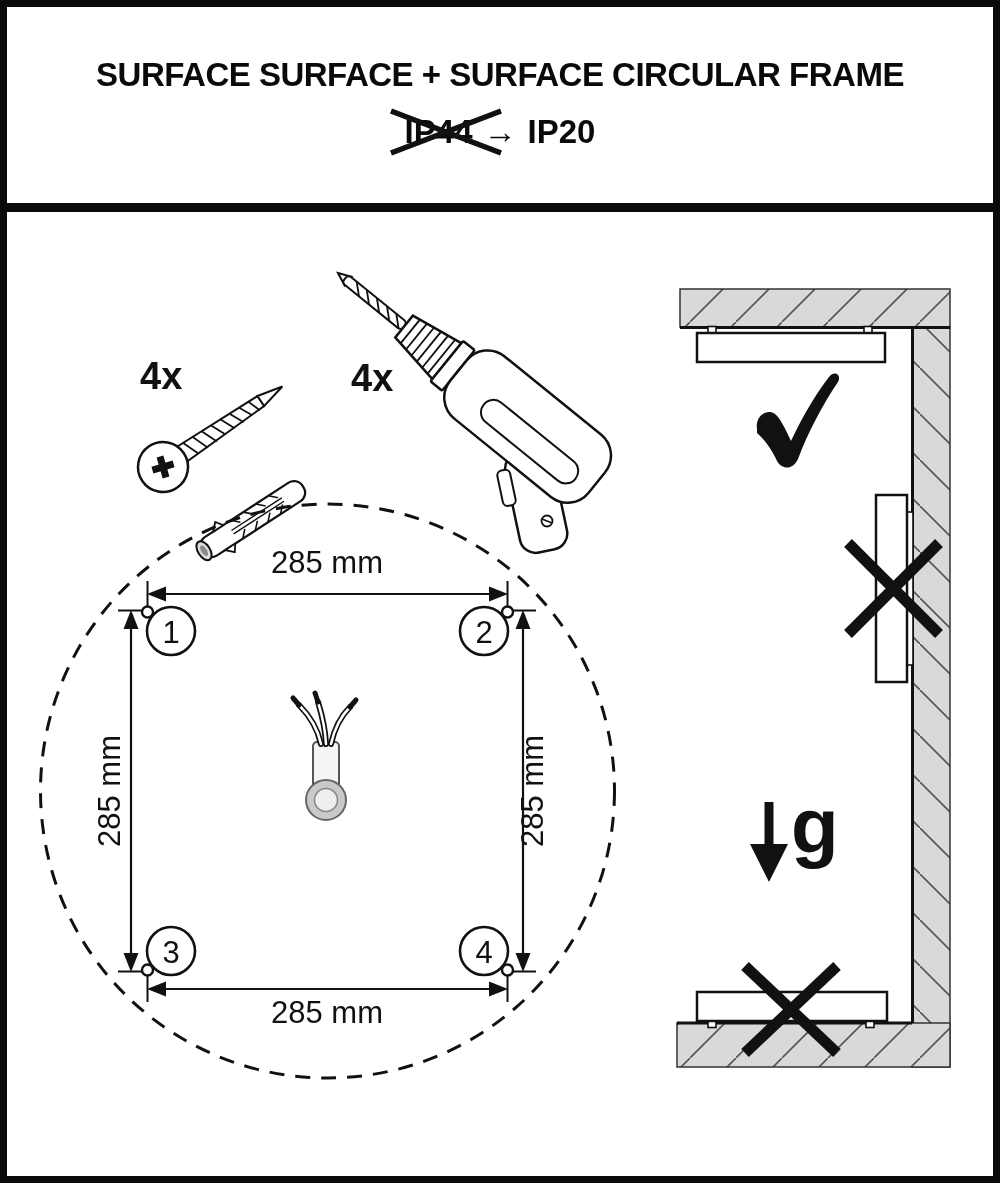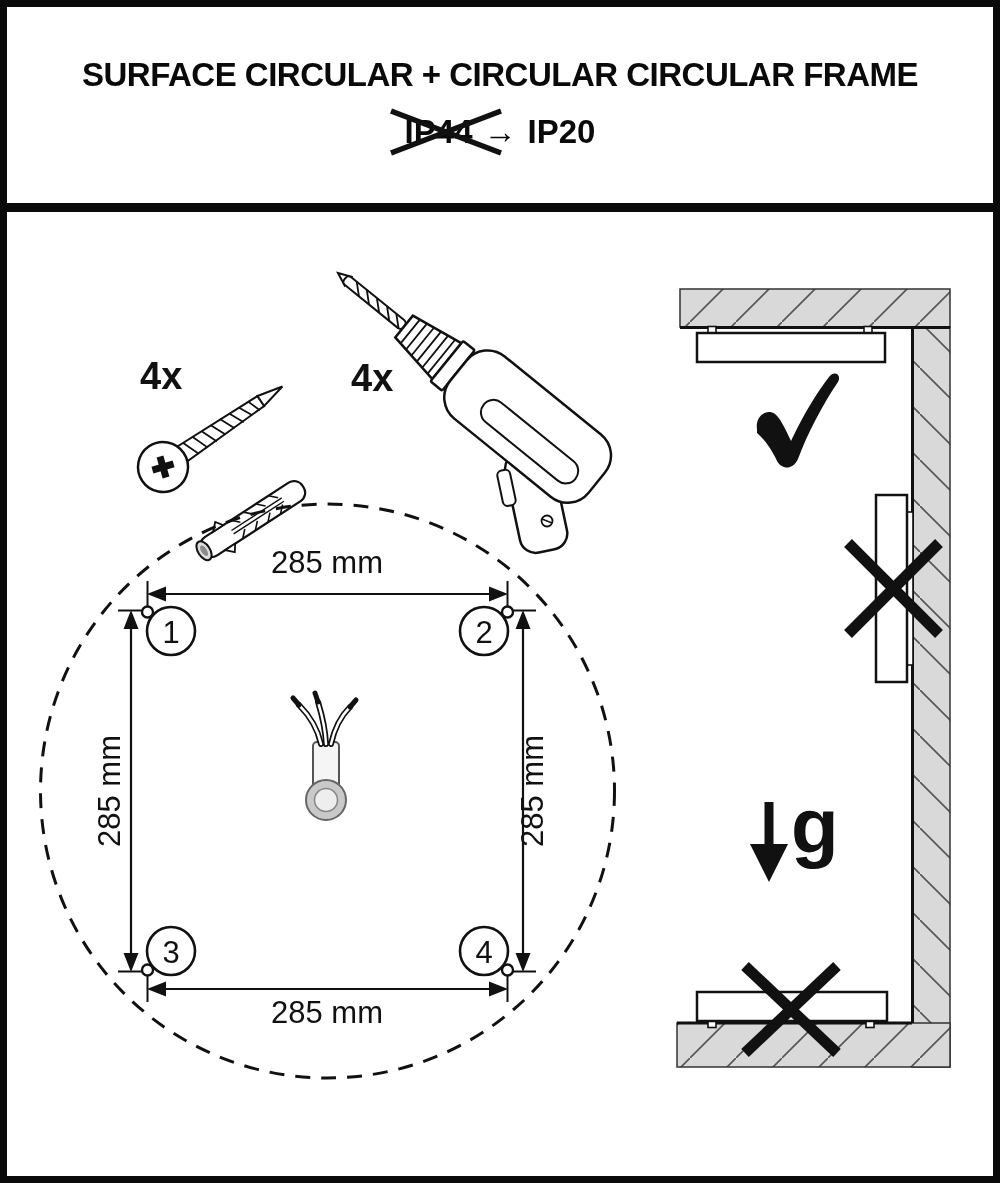--- a/index.html
+++ b/index.html
@@ -31,21 +31,21 @@
   .badge-num { font-size:31px; }
   .g-label { font-size:78px; font-weight:bold; }
 </style>
 </head>
 <body>
 
 <div class="page">
 
   <div class="frame-border"></div>
 
-  <div class="title">SURFACE CIRCULAR + CIRCULAR CIRCULAR FRAME</div>
+  <div class="title">SURFACE SURFACE + SURFACE CIRCULAR FRAME</div>
 
   <div class="subtitle">
     <span class="ip-old">
       <span>IP44</span>
       <svg class="strike-x" viewBox="0 0 116 48">
         <line x1="3" y1="3" x2="113" y2="45" stroke="#111" stroke-width="5.5"></line>
         <line x1="113" y1="3" x2="3" y2="45" stroke="#111" stroke-width="5.5"></line>
       </svg>
     </span>
     <span class="arrow-glyph">→</span>

